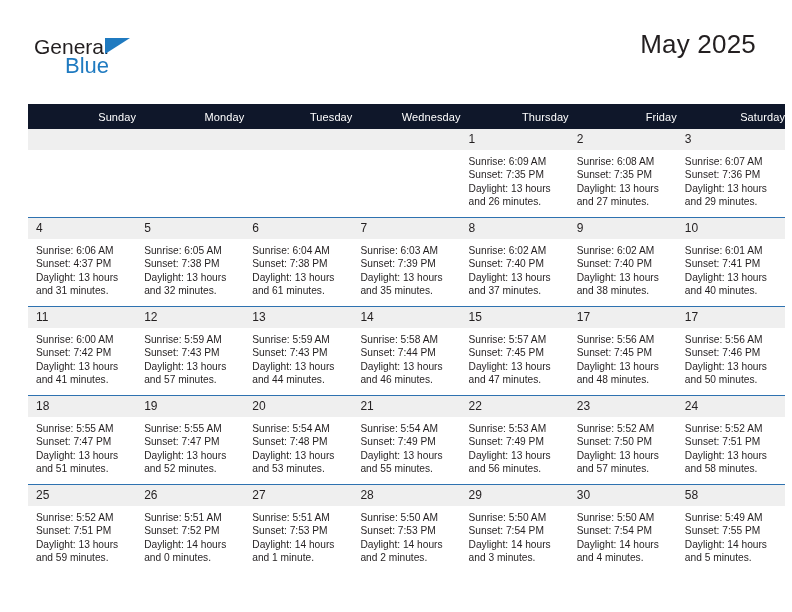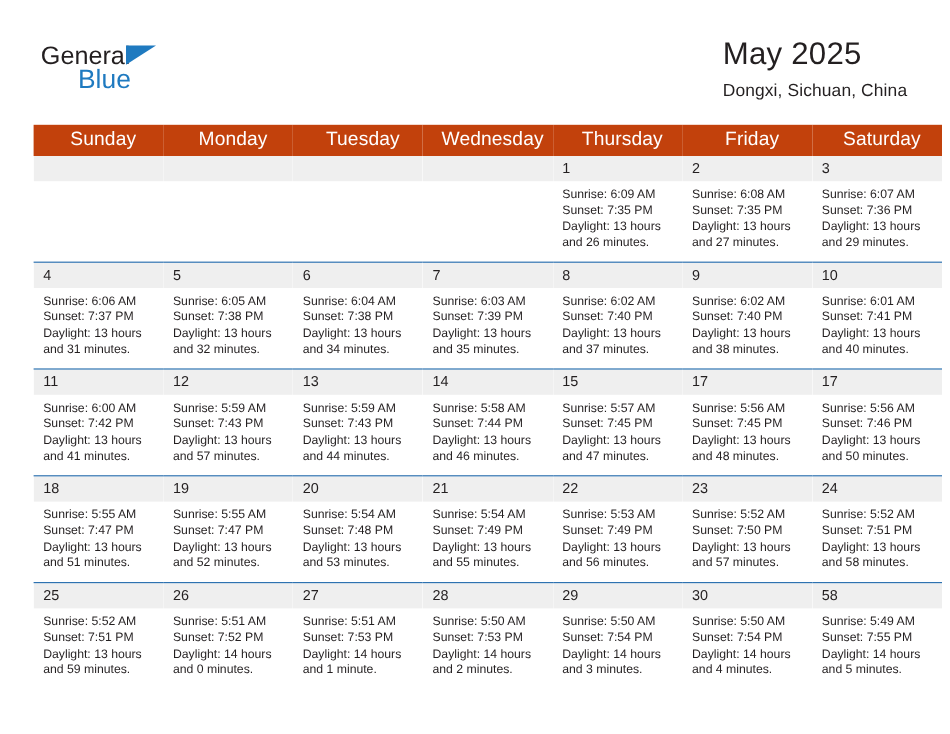--- a/index.html
+++ b/index.html
@@ -82,25 +82,25 @@
   
   .calendar {
     position: absolute;
     left: 28px;
     top: 104px;
     width: 757px;
     border-collapse: collapse;
     table-layout: fixed;
   }
   .calendar th {
-    background: #c2410c;
+    background: #0f172a;
     color: #ffffff;
-    font-size: 16px;
+    font-size: 11px;
     font-weight: normal;
-    text-align: center;
+    text-align: right;
     padding: 4px 0 4px 8px;
     height: 17px;
     letter-spacing: 0.1px;
   }
   .calendar td {
     vertical-align: top;
     padding: 0;
     border-top: 1.3px solid #2e72b0;
     height: 88px;
     width: 108.1px;
@@ -137,21 +137,20 @@
 <div class="page-header">
 
   <div class="brand-logo">
     <span class="brand-general">General</span>
     <span class="brand-triangle"></span>
     <span class="brand-blue">Blue</span>
   </div>
 
   <div class="title-block">
     <h1 class="cal-title">May 2025</h1>
-    <div class="cal-subtitle">Dongxi, Sichuan, China</div>
   </div>
 
 </div>
 
 <table class="calendar">
   <thead>
     <tr id="weekday-row">
         <th>Sunday</th>
         <th>Monday</th>
         <th>Tuesday</th>
@@ -205,41 +204,41 @@
             <div>Daylight: 13 hours</div>
             <div>and 29 minutes.</div>
           </div>
         </td>
       </tr>
       <tr class="week-row">
         <td>
           <div class="daynum">4</div>
           <div class="cell-body">
             <div>Sunrise: 6:06 AM</div>
-            <div>Sunset: 7:37 PM</div>
+            <div>Sunset: 4:37 PM</div>
             <div>Daylight: 13 hours</div>
             <div>and 31 minutes.</div>
           </div>
         </td>
         <td>
           <div class="daynum">5</div>
           <div class="cell-body">
             <div>Sunrise: 6:05 AM</div>
             <div>Sunset: 7:38 PM</div>
             <div>Daylight: 13 hours</div>
             <div>and 32 minutes.</div>
           </div>
         </td>
         <td>
           <div class="daynum">6</div>
           <div class="cell-body">
             <div>Sunrise: 6:04 AM</div>
             <div>Sunset: 7:38 PM</div>
             <div>Daylight: 13 hours</div>
-            <div>and 34 minutes.</div>
+            <div>and 61 minutes.</div>
           </div>
         </td>
         <td>
           <div class="daynum">7</div>
           <div class="cell-body">
             <div>Sunrise: 6:03 AM</div>
             <div>Sunset: 7:39 PM</div>
             <div>Daylight: 13 hours</div>
             <div>and 35 minutes.</div>
           </div>

